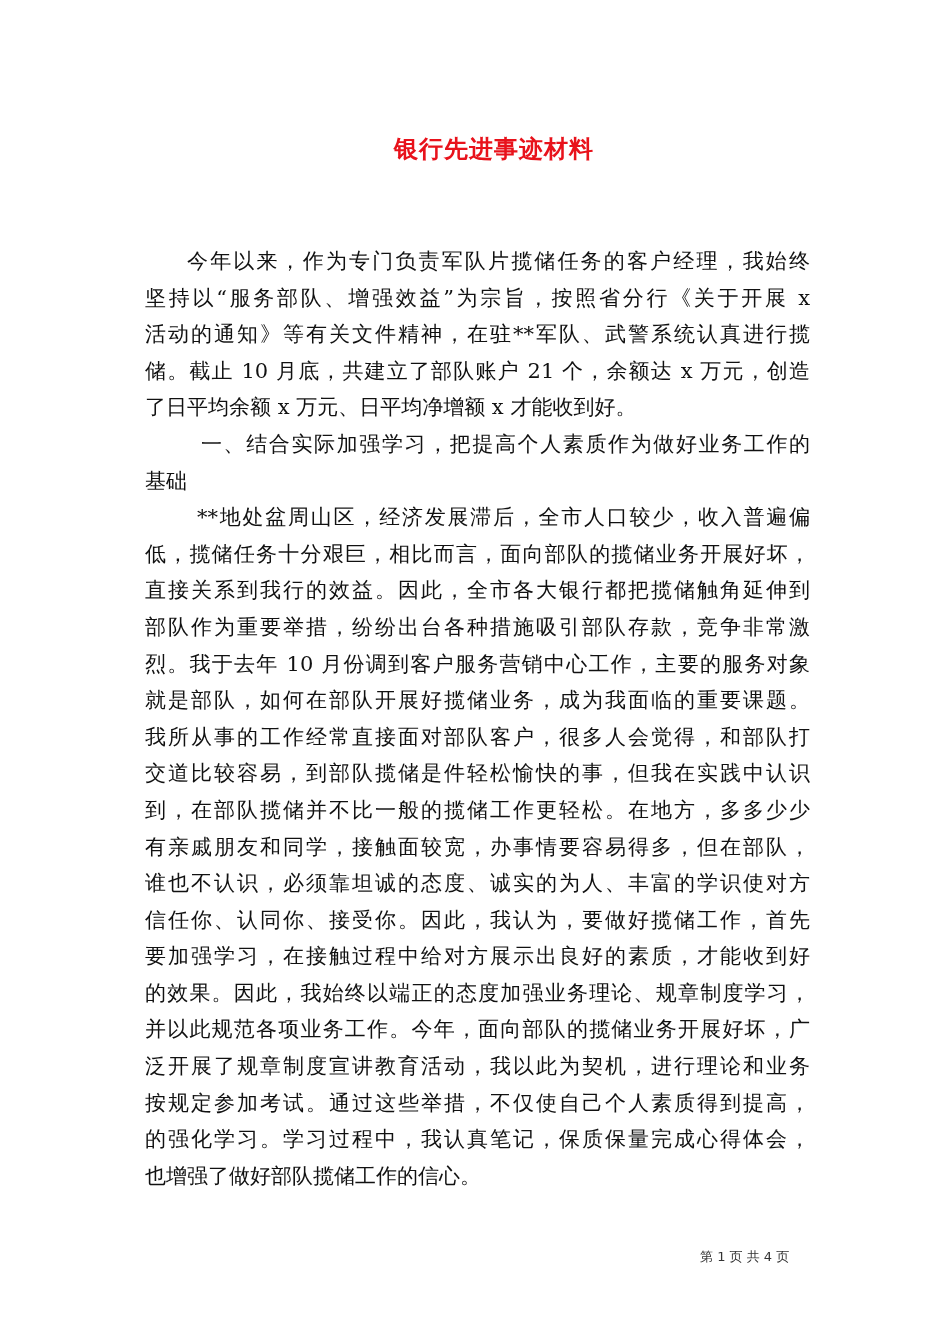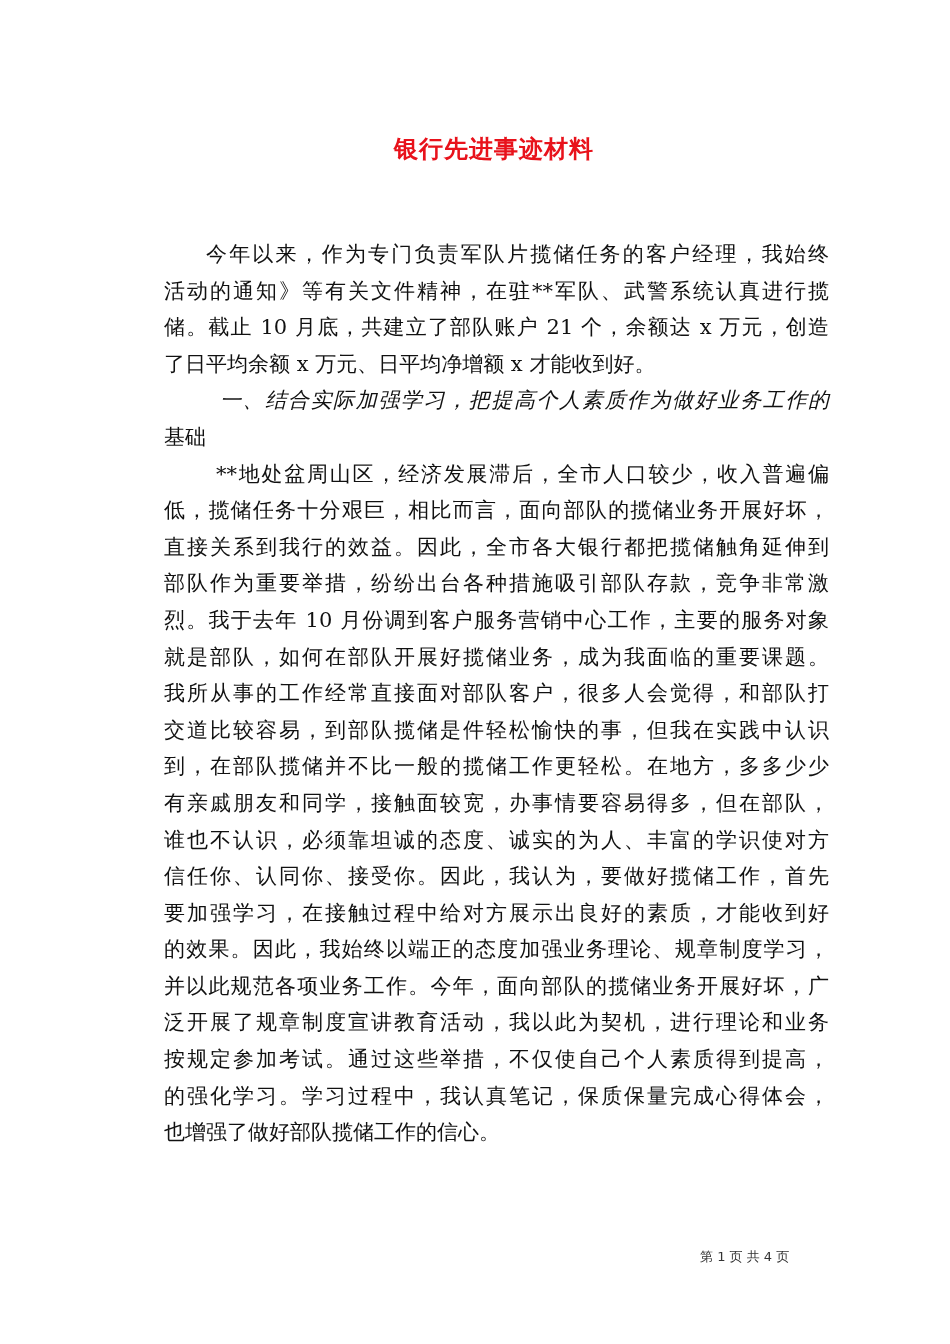--- a/index.html
+++ b/index.html
@@ -3,45 +3,46 @@
 <meta charset="utf-8">
 <style>
   html, body { margin: 0; padding: 0; background: #ffffff; }
   body { width: 950px; height: 1344px; position: relative; overflow: hidden; }
   .page { position: absolute; left: 0; top: 0; width: 950px; height: 1344px; background: #ffffff; }
   .title {
     position: absolute; left: 0; top: 132px; width: 950px; text-align: center;
     font-family: "DejaVu Sans", sans-serif; font-weight: bold; font-size: 24px;
     color: #e8121b; letter-spacing: 1px; line-height: 34px; padding-left: 19px;
   }
-  .body-text { position: absolute; left: 145px; top: 236px; width: 665px; margin-left: 19px; }
+  .body-text { position: absolute; left: 145px; top: 243px; width: 665px; }
   .line {
     font-family: "DejaVu Serif", serif; font-size: 21px; color: #111111;
     height: 36.6px; line-height: 36.6px; white-space: nowrap;
     text-align: justify; text-align-last: justify;
   }
   .line.last { text-align-last: left; }
   .line.indent { padding-left: 42px; }
   .line.indent2 { padding-left: 52px; }
-  .line.indent3 { padding-left: 56px; font-style: italic; }
+  .line.indent3 { padding-left: 56px; }
   .footer {
     position: absolute; left: 700px; top: 1248px; width: 110px;
     font-family: "DejaVu Sans", sans-serif; font-size: 13px; color: #333333; text-align: left;
   }
 </style>
 </head>
 <body>
 
 <div class="page">
   <div class="title">银行先进事迹材料</div>
 
   <div class="body-text">
 
     <div>
       <div class="line indent">今年以来，作为专门负责军队片揽储任务的客户经理，我始终</div>
+      <div class="line">坚持以“服务部队、增强效益”为宗旨，按照省分行《关于开展 x</div>
       <div class="line">活动的通知》等有关文件精神，在驻**军队、武警系统认真进行揽</div>
       <div class="line">储。截止 10 月底，共建立了部队账户 21 个，余额达 x 万元，创造</div>
       <div class="line last">了日平均余额 x 万元、日平均净增额 x 才能收到好。</div>
     </div>
 
     <div>
       <div class="line indent3">一、结合实际加强学习，把提高个人素质作为做好业务工作的</div>
       <div class="line last">基础</div>
     </div>
 

